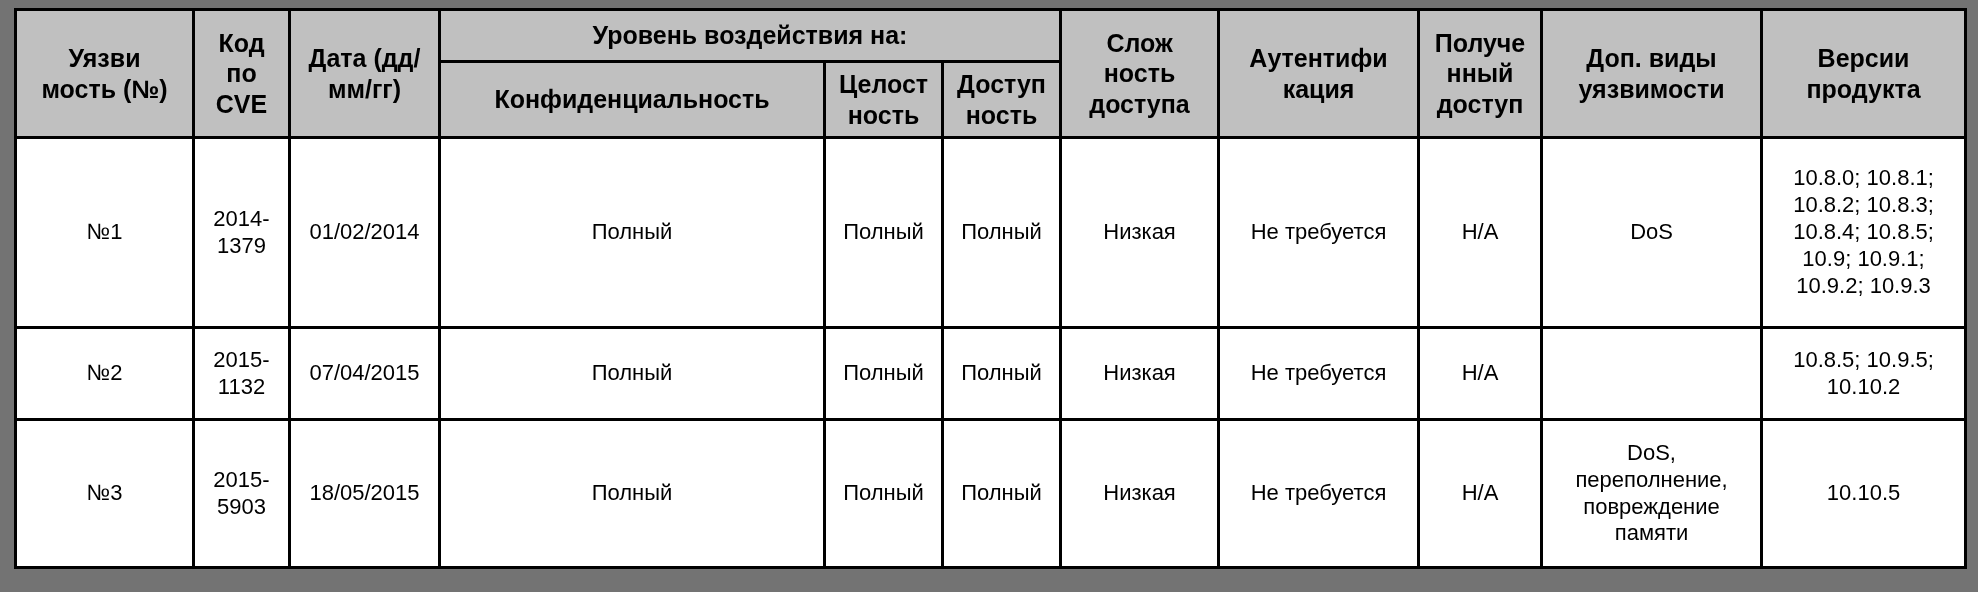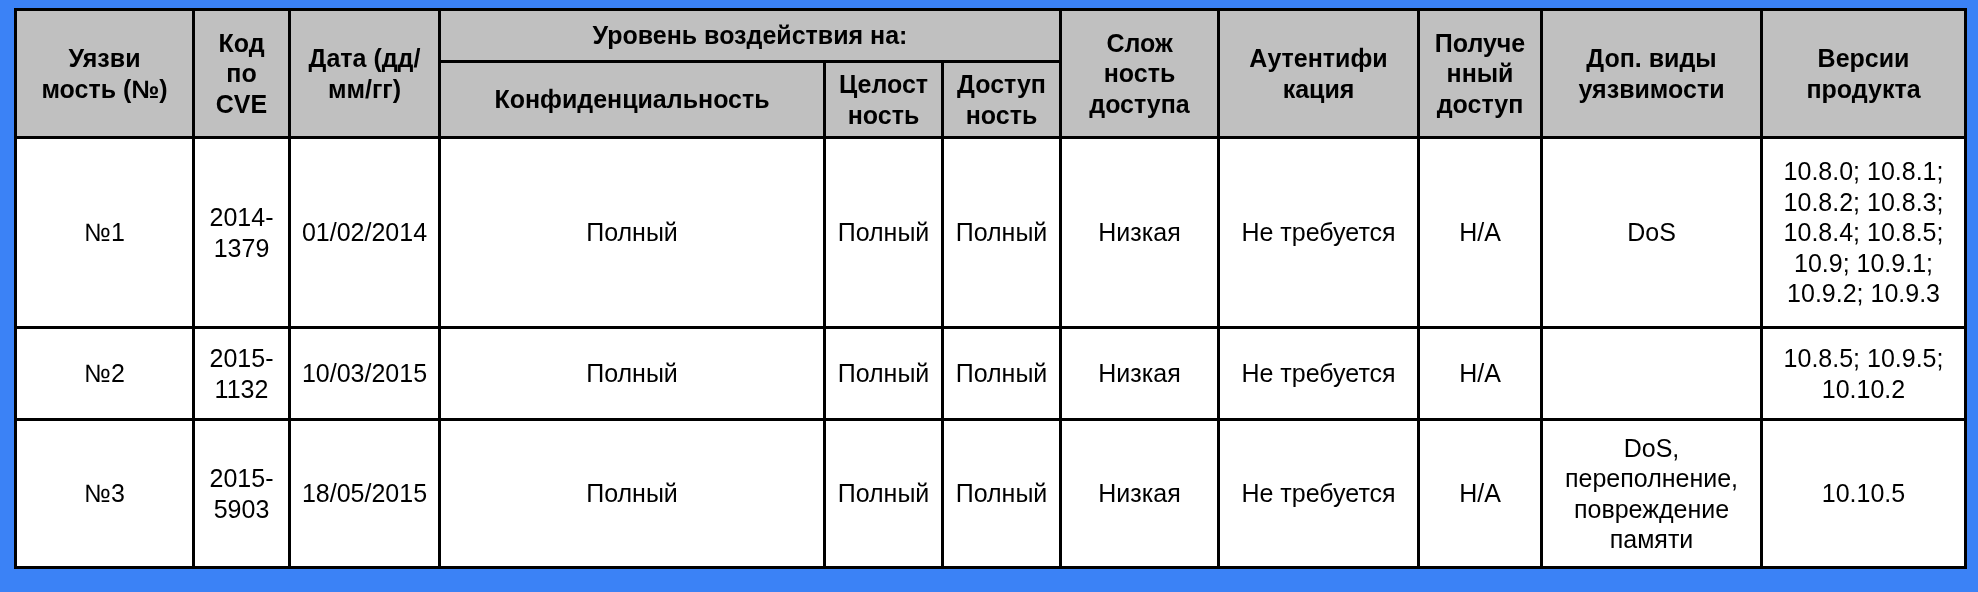--- a/index.html
+++ b/index.html
@@ -8,37 +8,37 @@
     background: #ffffff;
   }
   body {
     font-family: "Liberation Sans", sans-serif;
     color: #000000;
   }
   .page {
     width: 1978px;
     height: 592px;
     position: relative;
-    background: #3b82f6;
+    background: #737373;
     box-sizing: border-box;
     padding: 8px 0 0 0;
   }
   table.vuln-table {
     border-collapse: collapse;
     table-layout: fixed;
     width: 1950px;
     margin: 0 14px;
     border: 3px solid #000000;
   }
   table.vuln-table th,
   table.vuln-table td {
     border: 3px solid #000000;
     text-align: center;
     vertical-align: middle;
-    font-size: 25px;
+    font-size: 22px;
     line-height: 1.22;
     padding: 6px 6px;
     box-sizing: border-box;
   }
   table.vuln-table thead th {
     background: #c0c0c0;
     font-weight: bold;
     font-size: 25px;
   }
   table.vuln-table tbody td {
@@ -113,21 +113,21 @@
         <td>Полный</td>
         <td>Низкая</td>
         <td>Не требуется</td>
         <td>Н/А</td>
         <td>DoS</td>
         <td>10.8.0; 10.8.1;<br>10.8.2; 10.8.3;<br>10.8.4; 10.8.5;<br>10.9; 10.9.1;<br>10.9.2; 10.9.3</td>
       </tr>
       <tr class="row-2">
         <td class="col-num">№2</td>
         <td>2015-<br>1132</td>
-        <td>10/03/2015</td>
+        <td>07/04/2015</td>
         <td>Полный</td>
         <td>Полный</td>
         <td>Полный</td>
         <td>Низкая</td>
         <td>Не требуется</td>
         <td>Н/А</td>
         <td></td>
         <td>10.8.5; 10.9.5;<br>10.10.2</td>
       </tr>
       <tr class="row-3">

